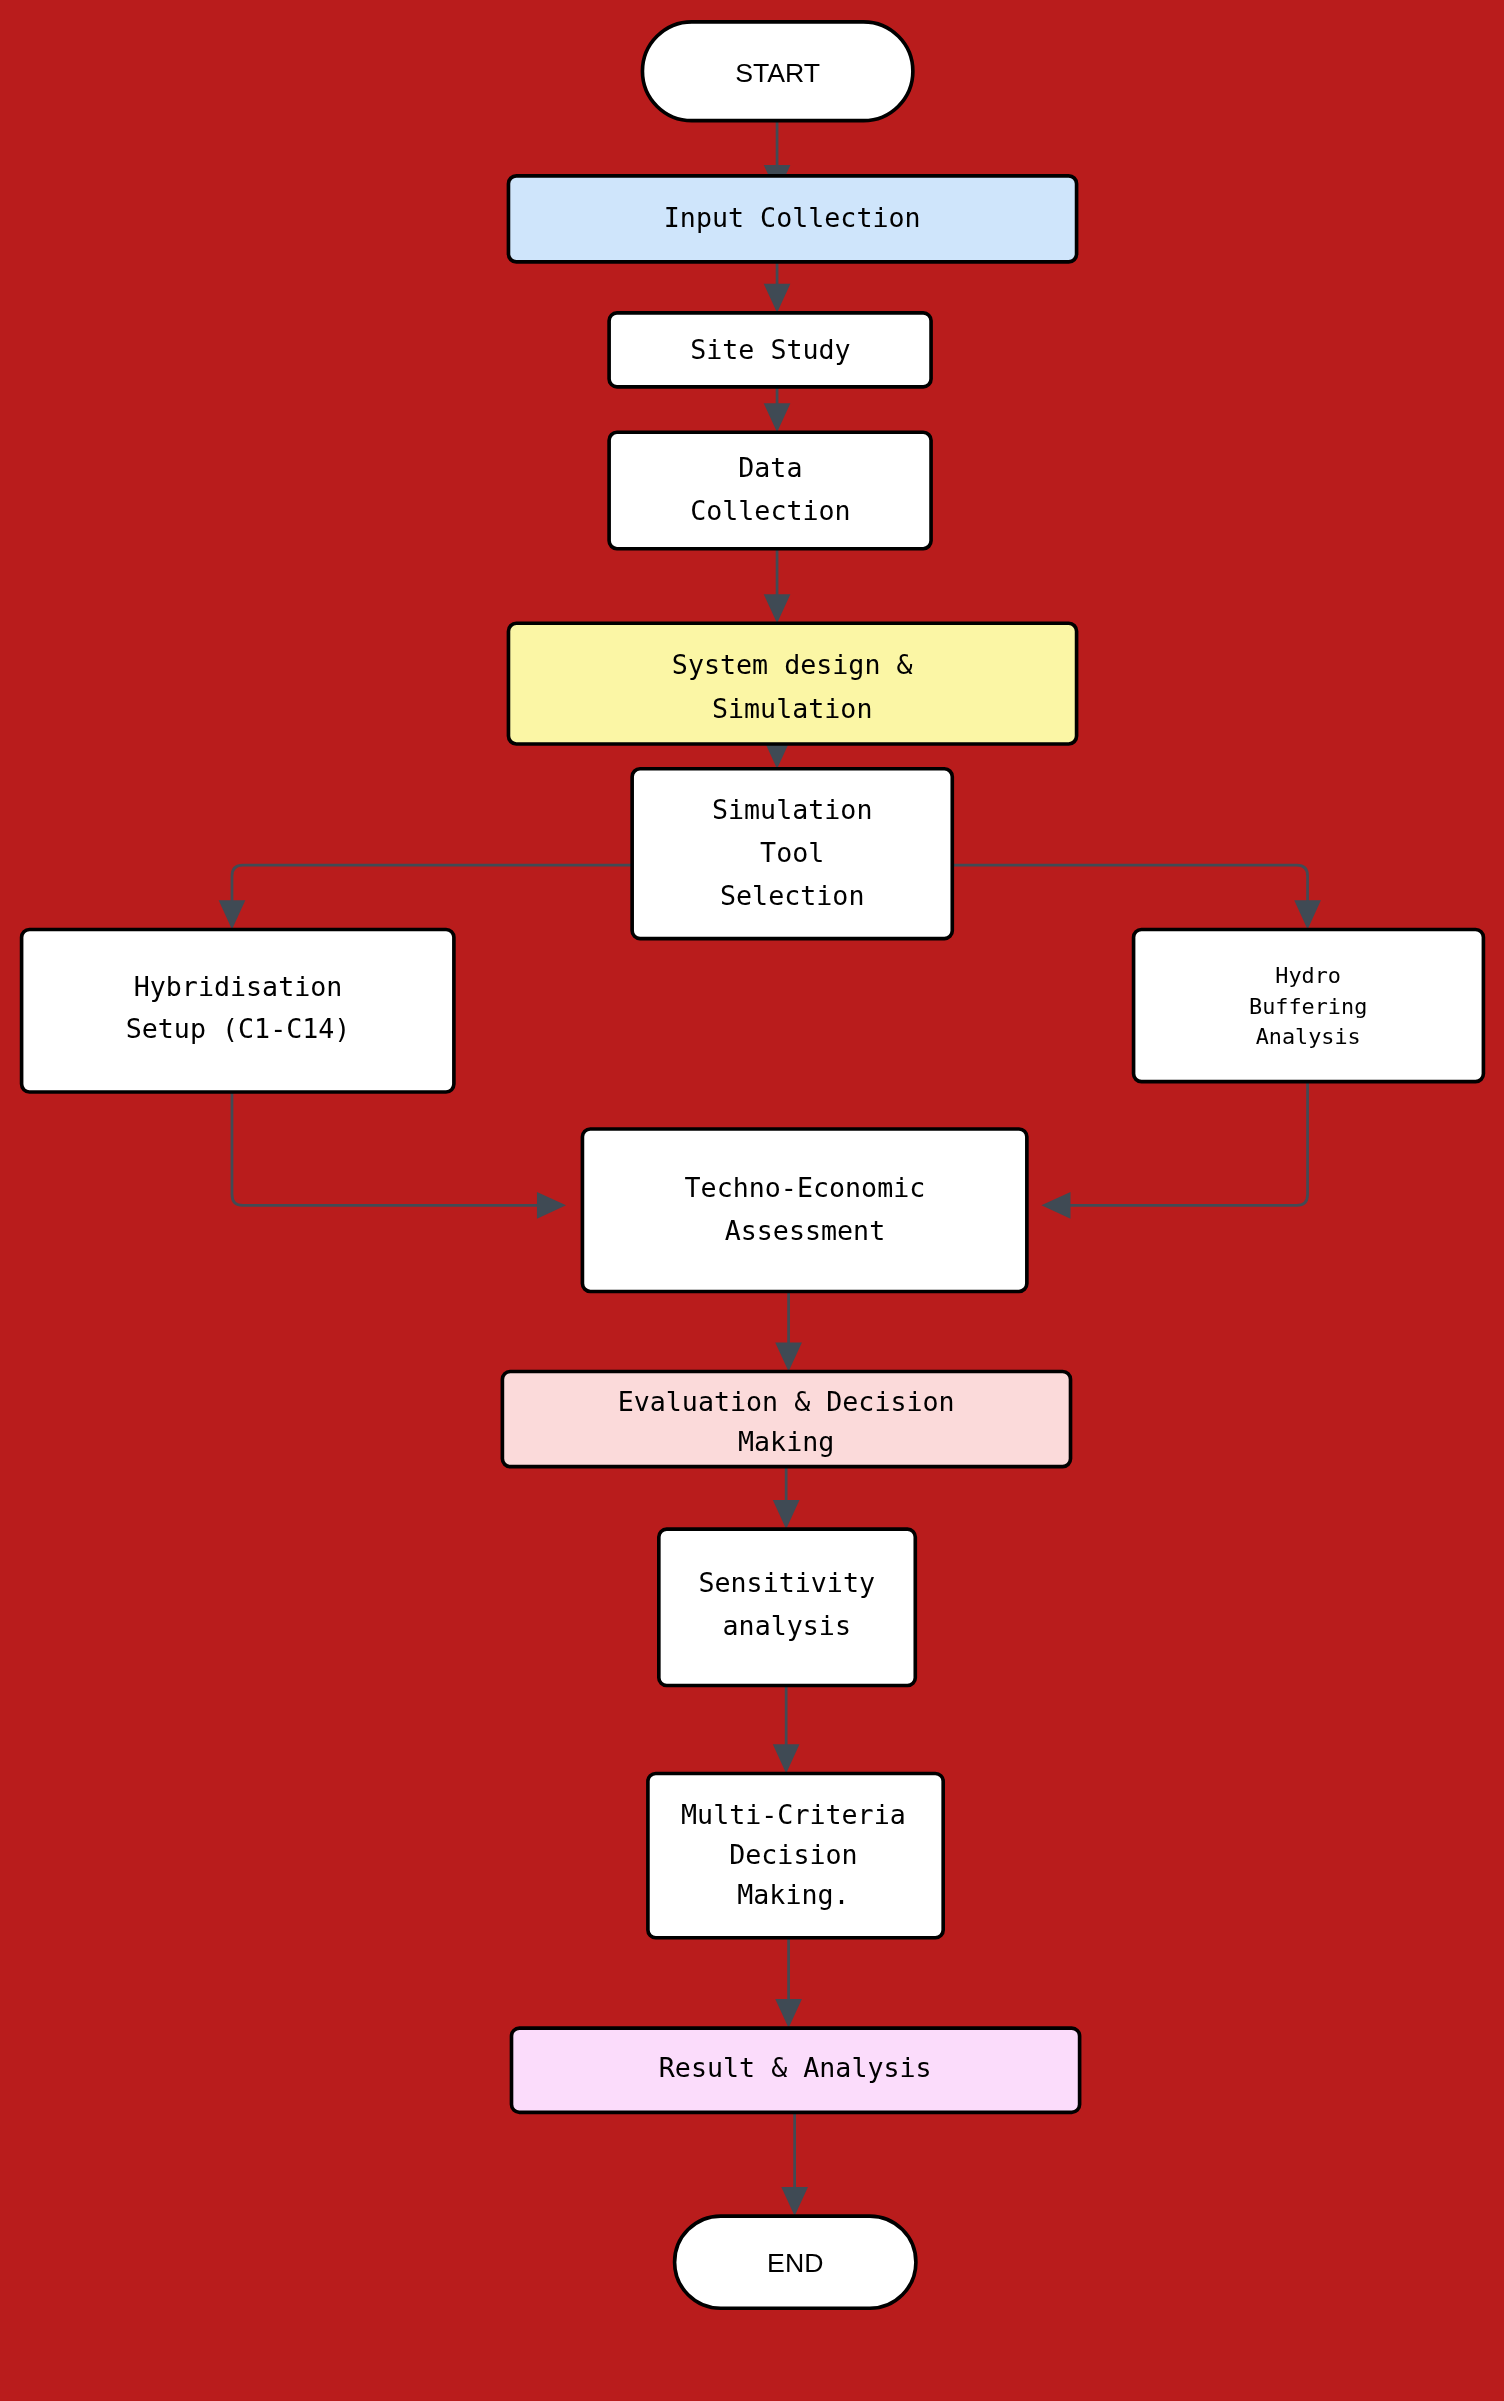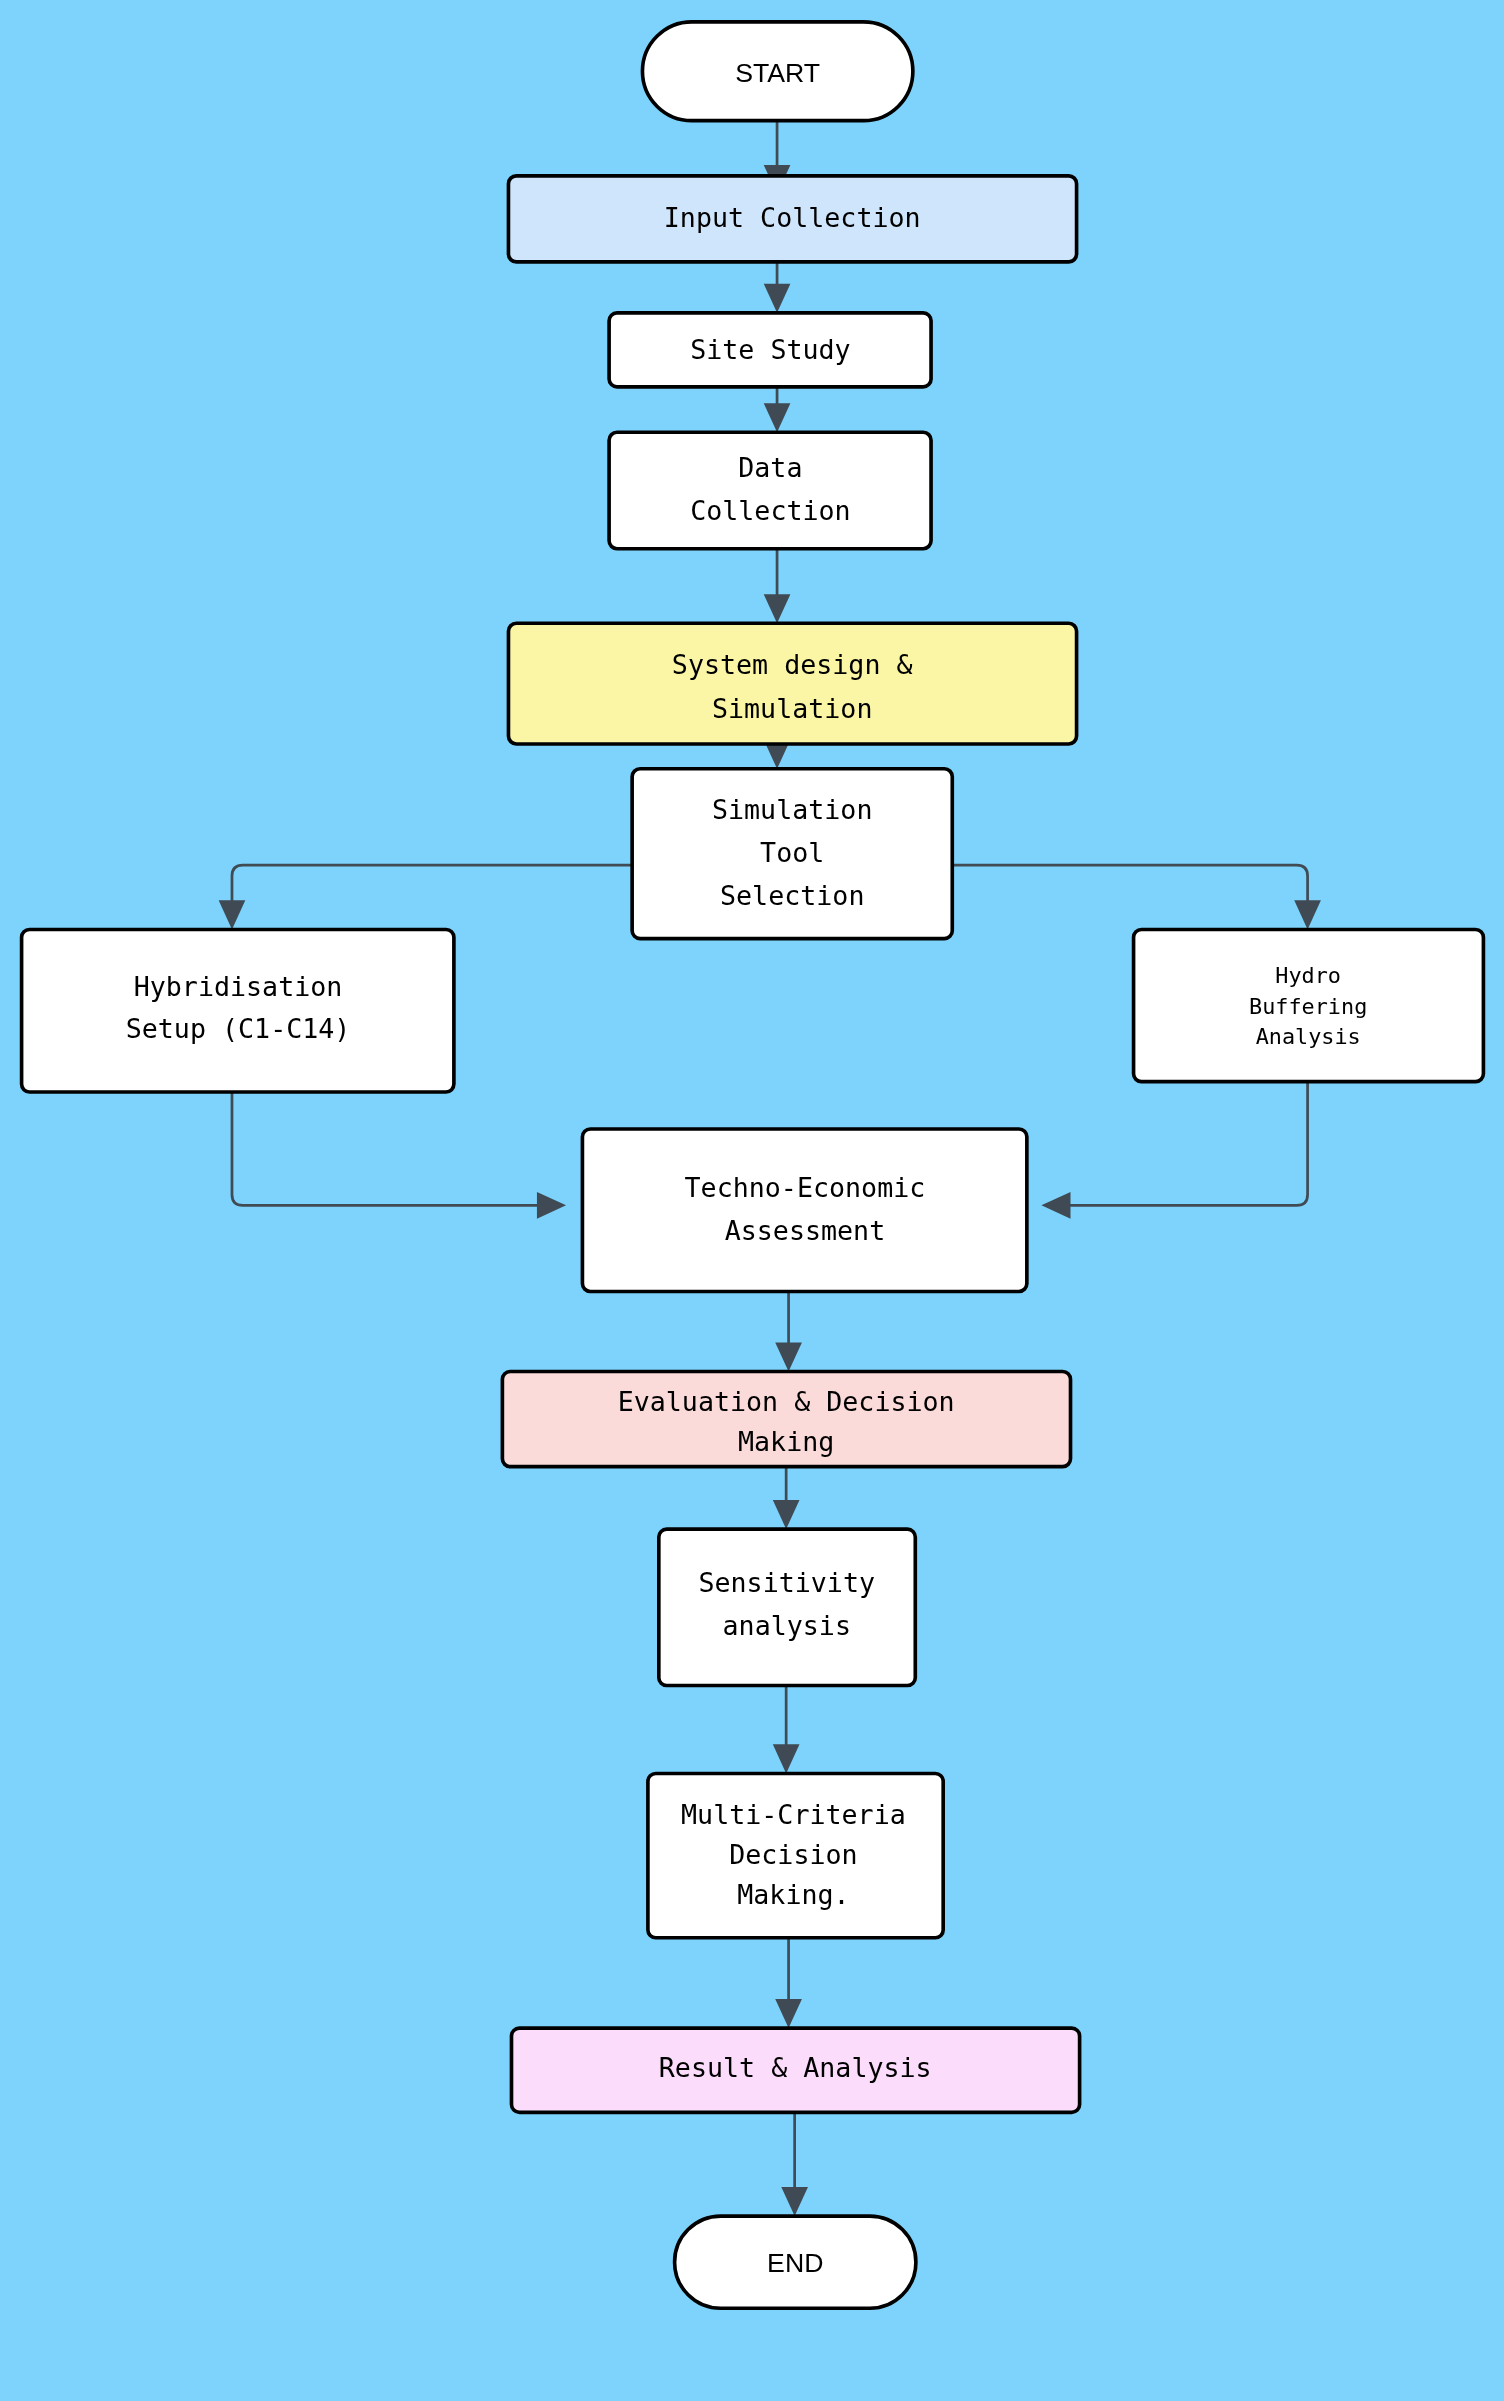--- a/index.html
+++ b/index.html
@@ -10,21 +10,21 @@
   body {
     width: 1505px;
     height: 2401px;
     font-family: "DejaVu Sans Mono", monospace;
     overflow: hidden;
   }
   #flowchart-root {
     position: relative;
     width: 1505px;
     height: 2401px;
-    background: #7dd3fc;
+    background: #b91c1c;
   }
   svg#flow-svg {
     position: absolute;
     top: 0;
     left: 0;
     width: 1505px;
     height: 2401px;
     display: block;
   }
   .node-shape {

